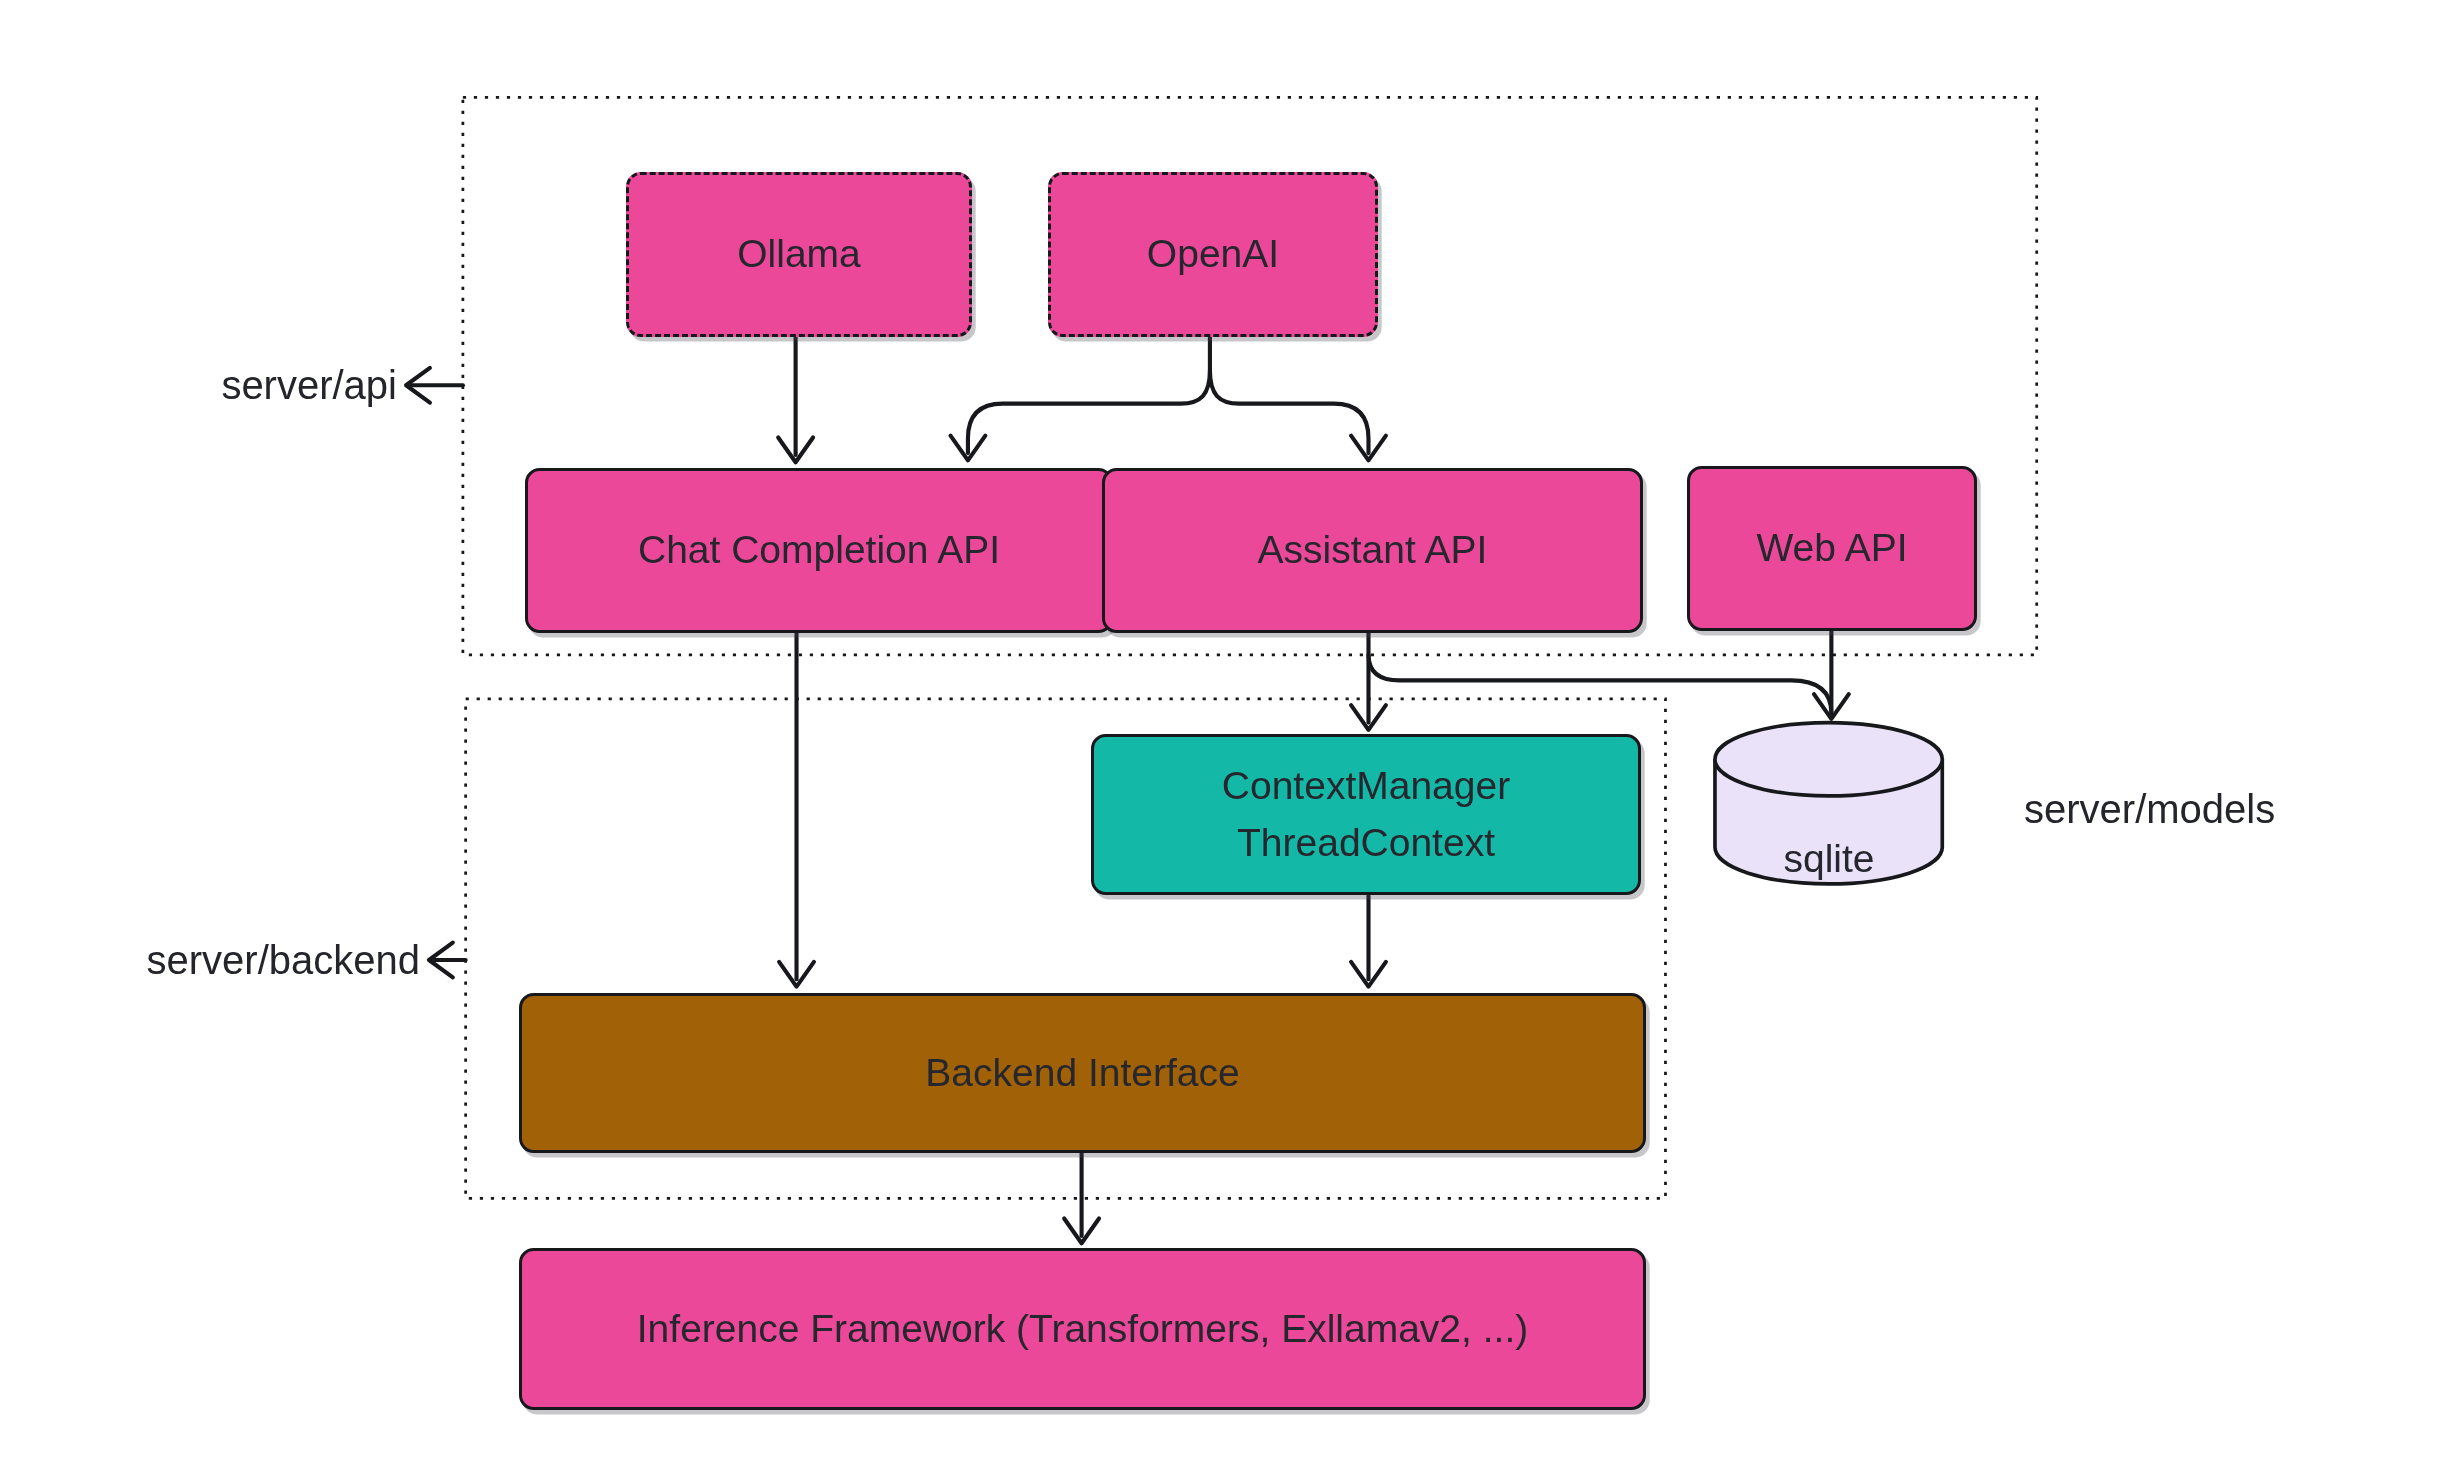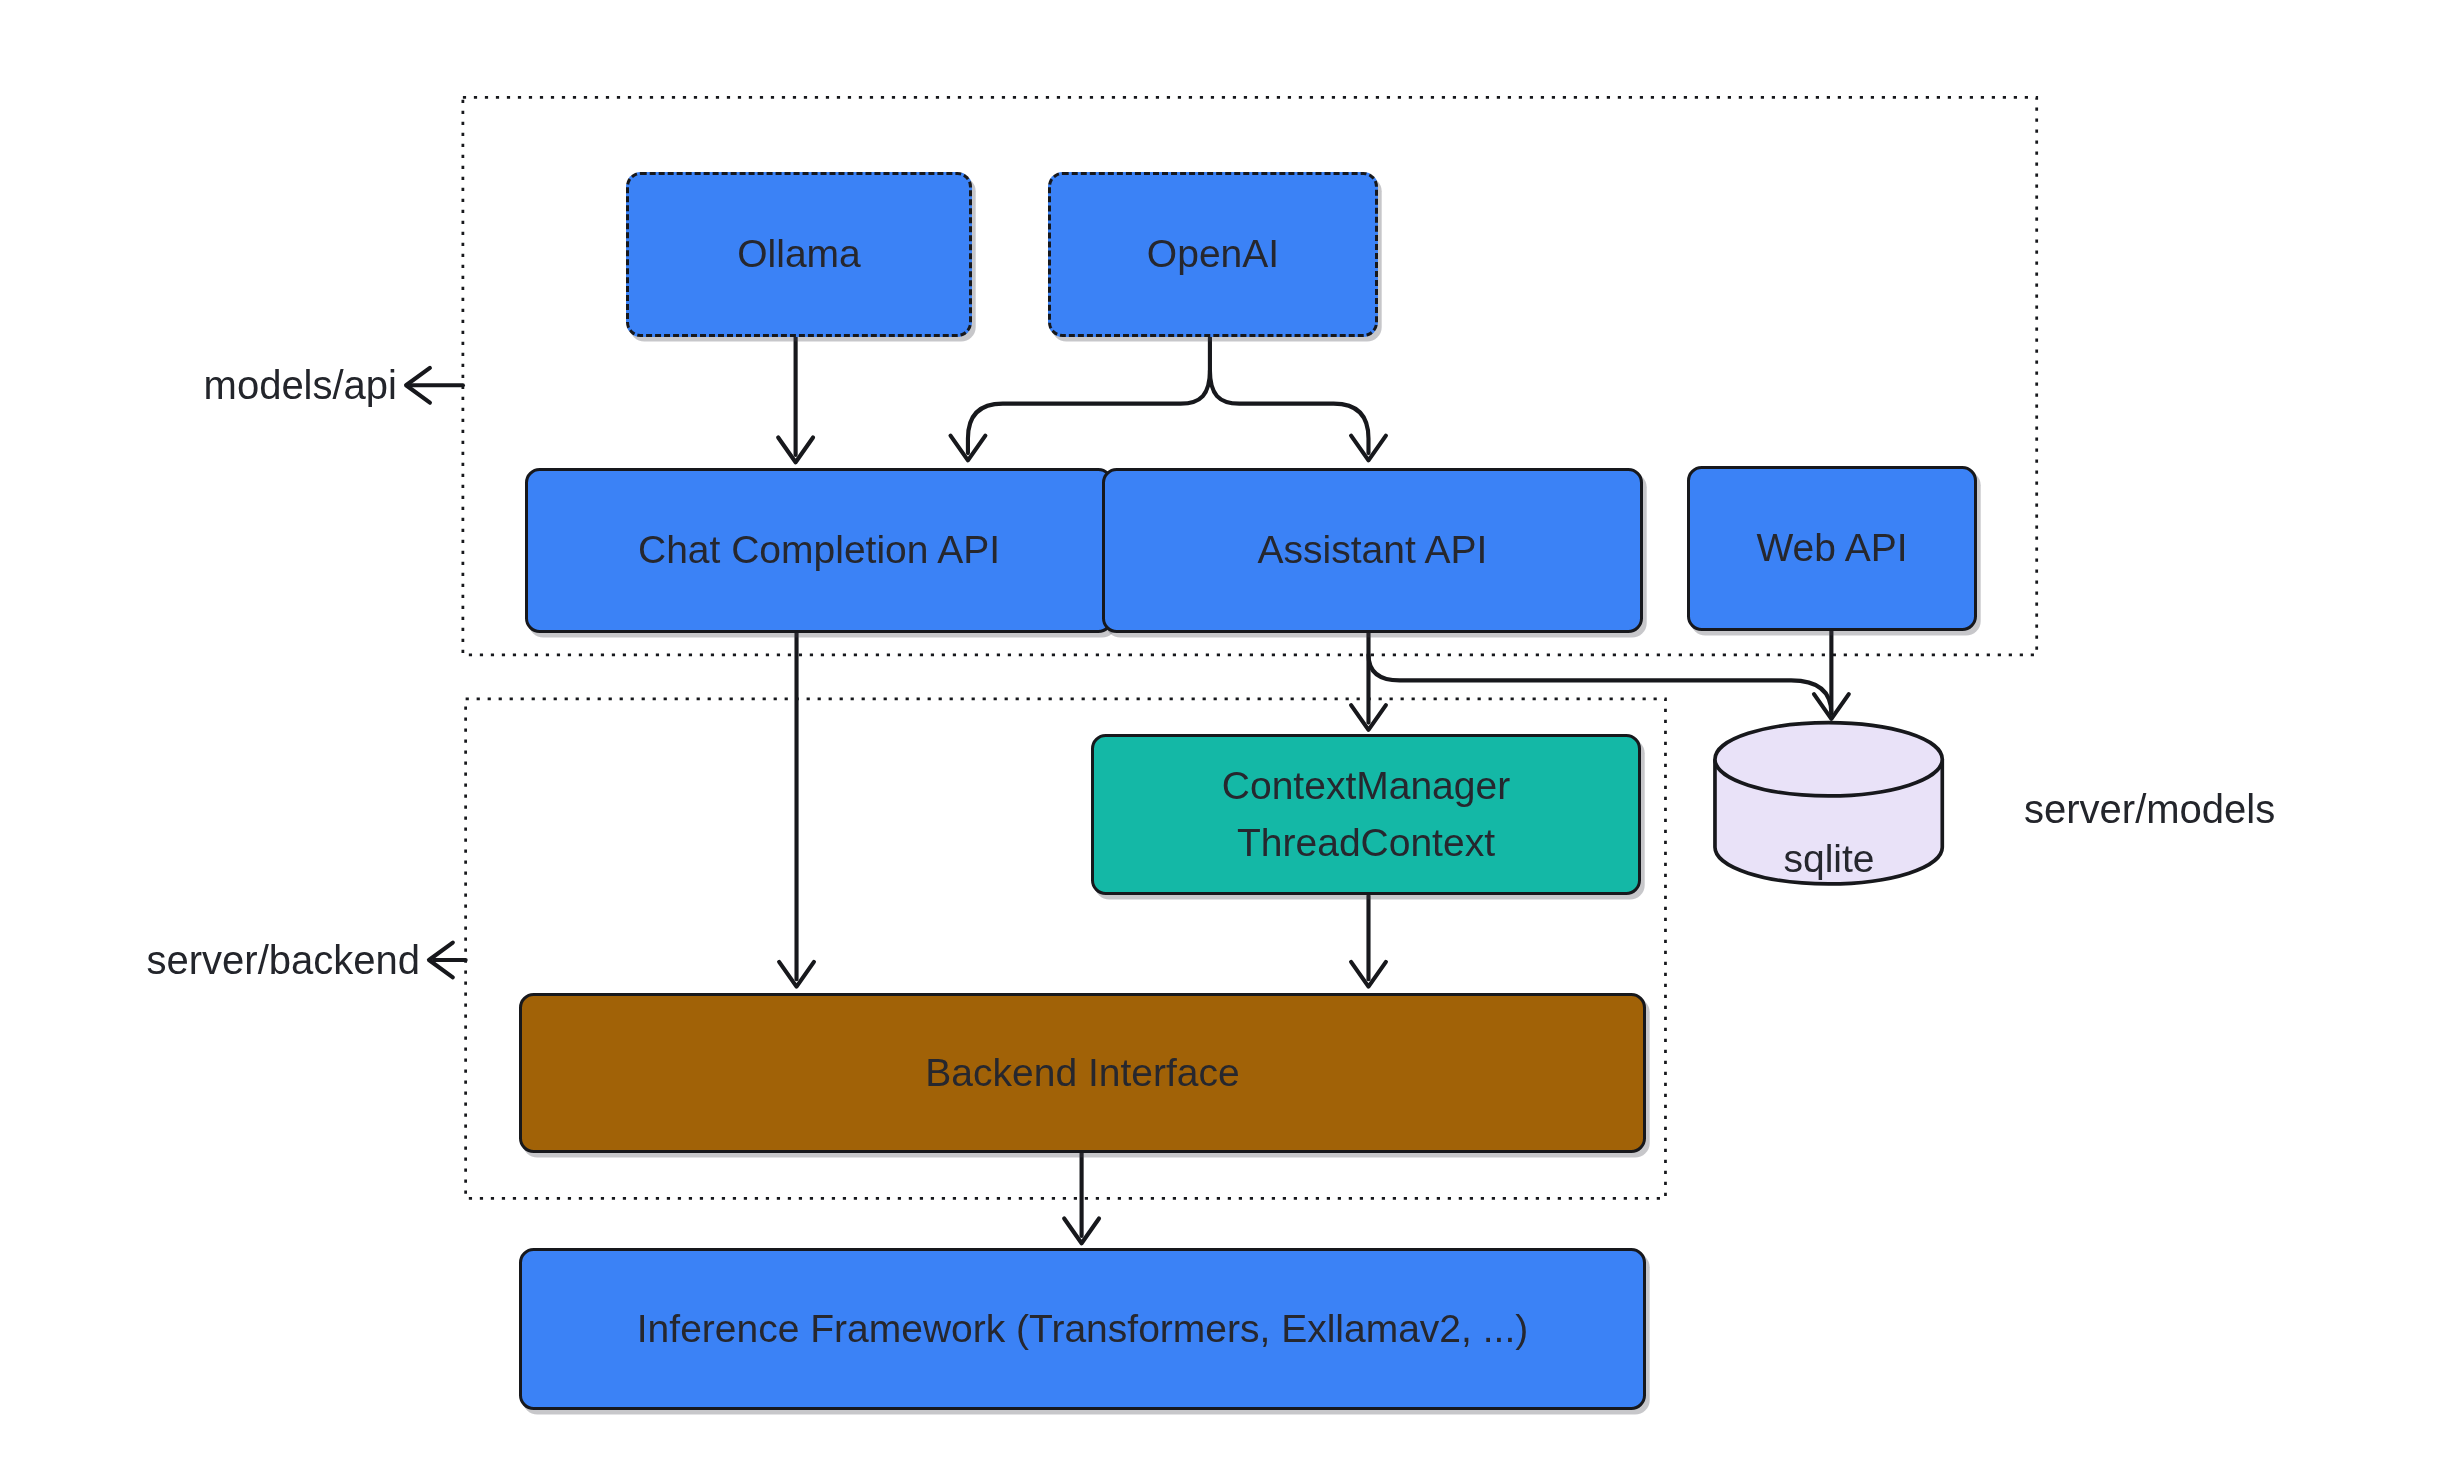--- a/index.html
+++ b/index.html
@@ -24,21 +24,21 @@
     display: flex;
     align-items: center;
     justify-content: center;
     text-align: center;
     font-size: 39px;
     color: #26272e;
     line-height: 1.45;
     box-shadow: 3.7px 4.6px 0 rgba(70, 70, 80, 0.30);
   }
   .node.dashed { border-style: dashed; }
-  .fill-blue   { background: #3b82f6; }
+  .fill-blue   { background: #ec4899; }
   .fill-green  { background: #14b8a6; }
   .fill-yellow { background: #a16207; }
   .side-label {
     position: absolute;
     font-size: 40px;
     color: #23252b;
     white-space: nowrap;
   }
   .anchor-right { transform: translate(-100%, -50%); }
   .anchor-left  { transform: translate(0, -50%); }
@@ -130,20 +130,20 @@
   <div class="node fill-yellow" style="left:519px; top:993px; width:1127px; height:160px;">
     <span>Backend Interface</span>
   </div>
 
   <div class="node fill-blue" style="left:519px; top:1248px; width:1127px; height:162px;">
     <span>Inference Framework (Transformers, Exllamav2, ...)</span>
   </div>
 
   <div class="cyl-label" style="left:1829px; top:859px;">sqlite</div>
 
-  <div class="side-label anchor-right" style="left:397px; top:385px;">models/api</div>
+  <div class="side-label anchor-right" style="left:397px; top:385px;">server/api</div>
 
   <div class="side-label anchor-right" style="left:420px; top:960px;">server/backend</div>
 
   <div class="side-label anchor-left" style="left:2024px; top:809px;">server/models</div>
 
 </div>
 
 
 </body></html>

